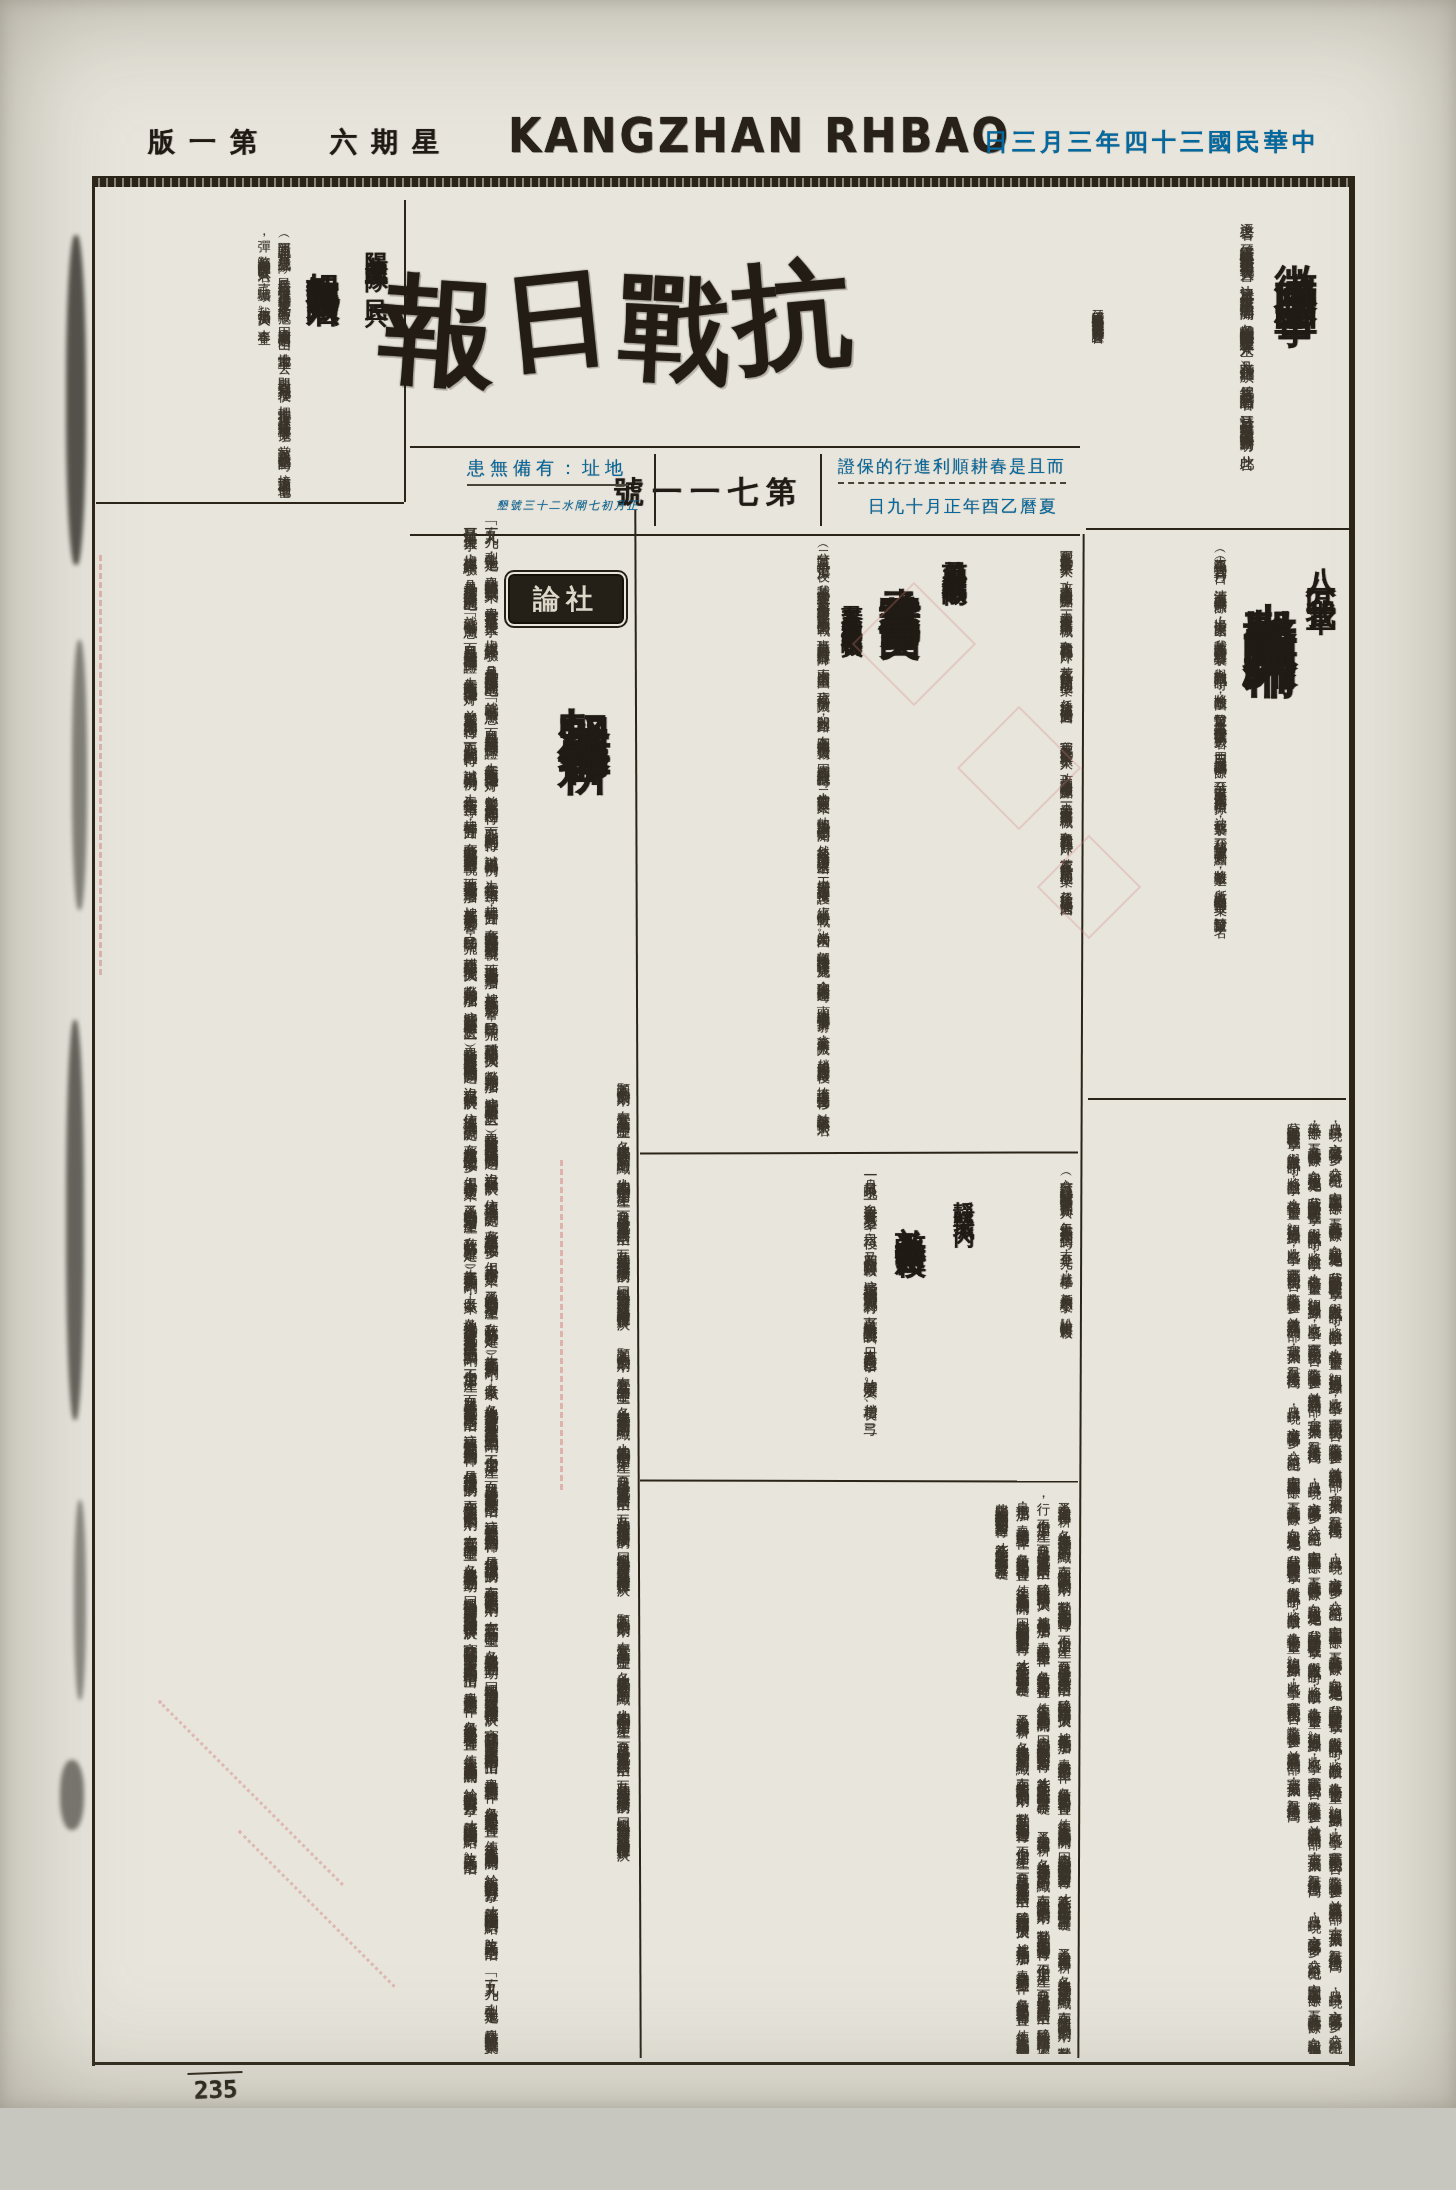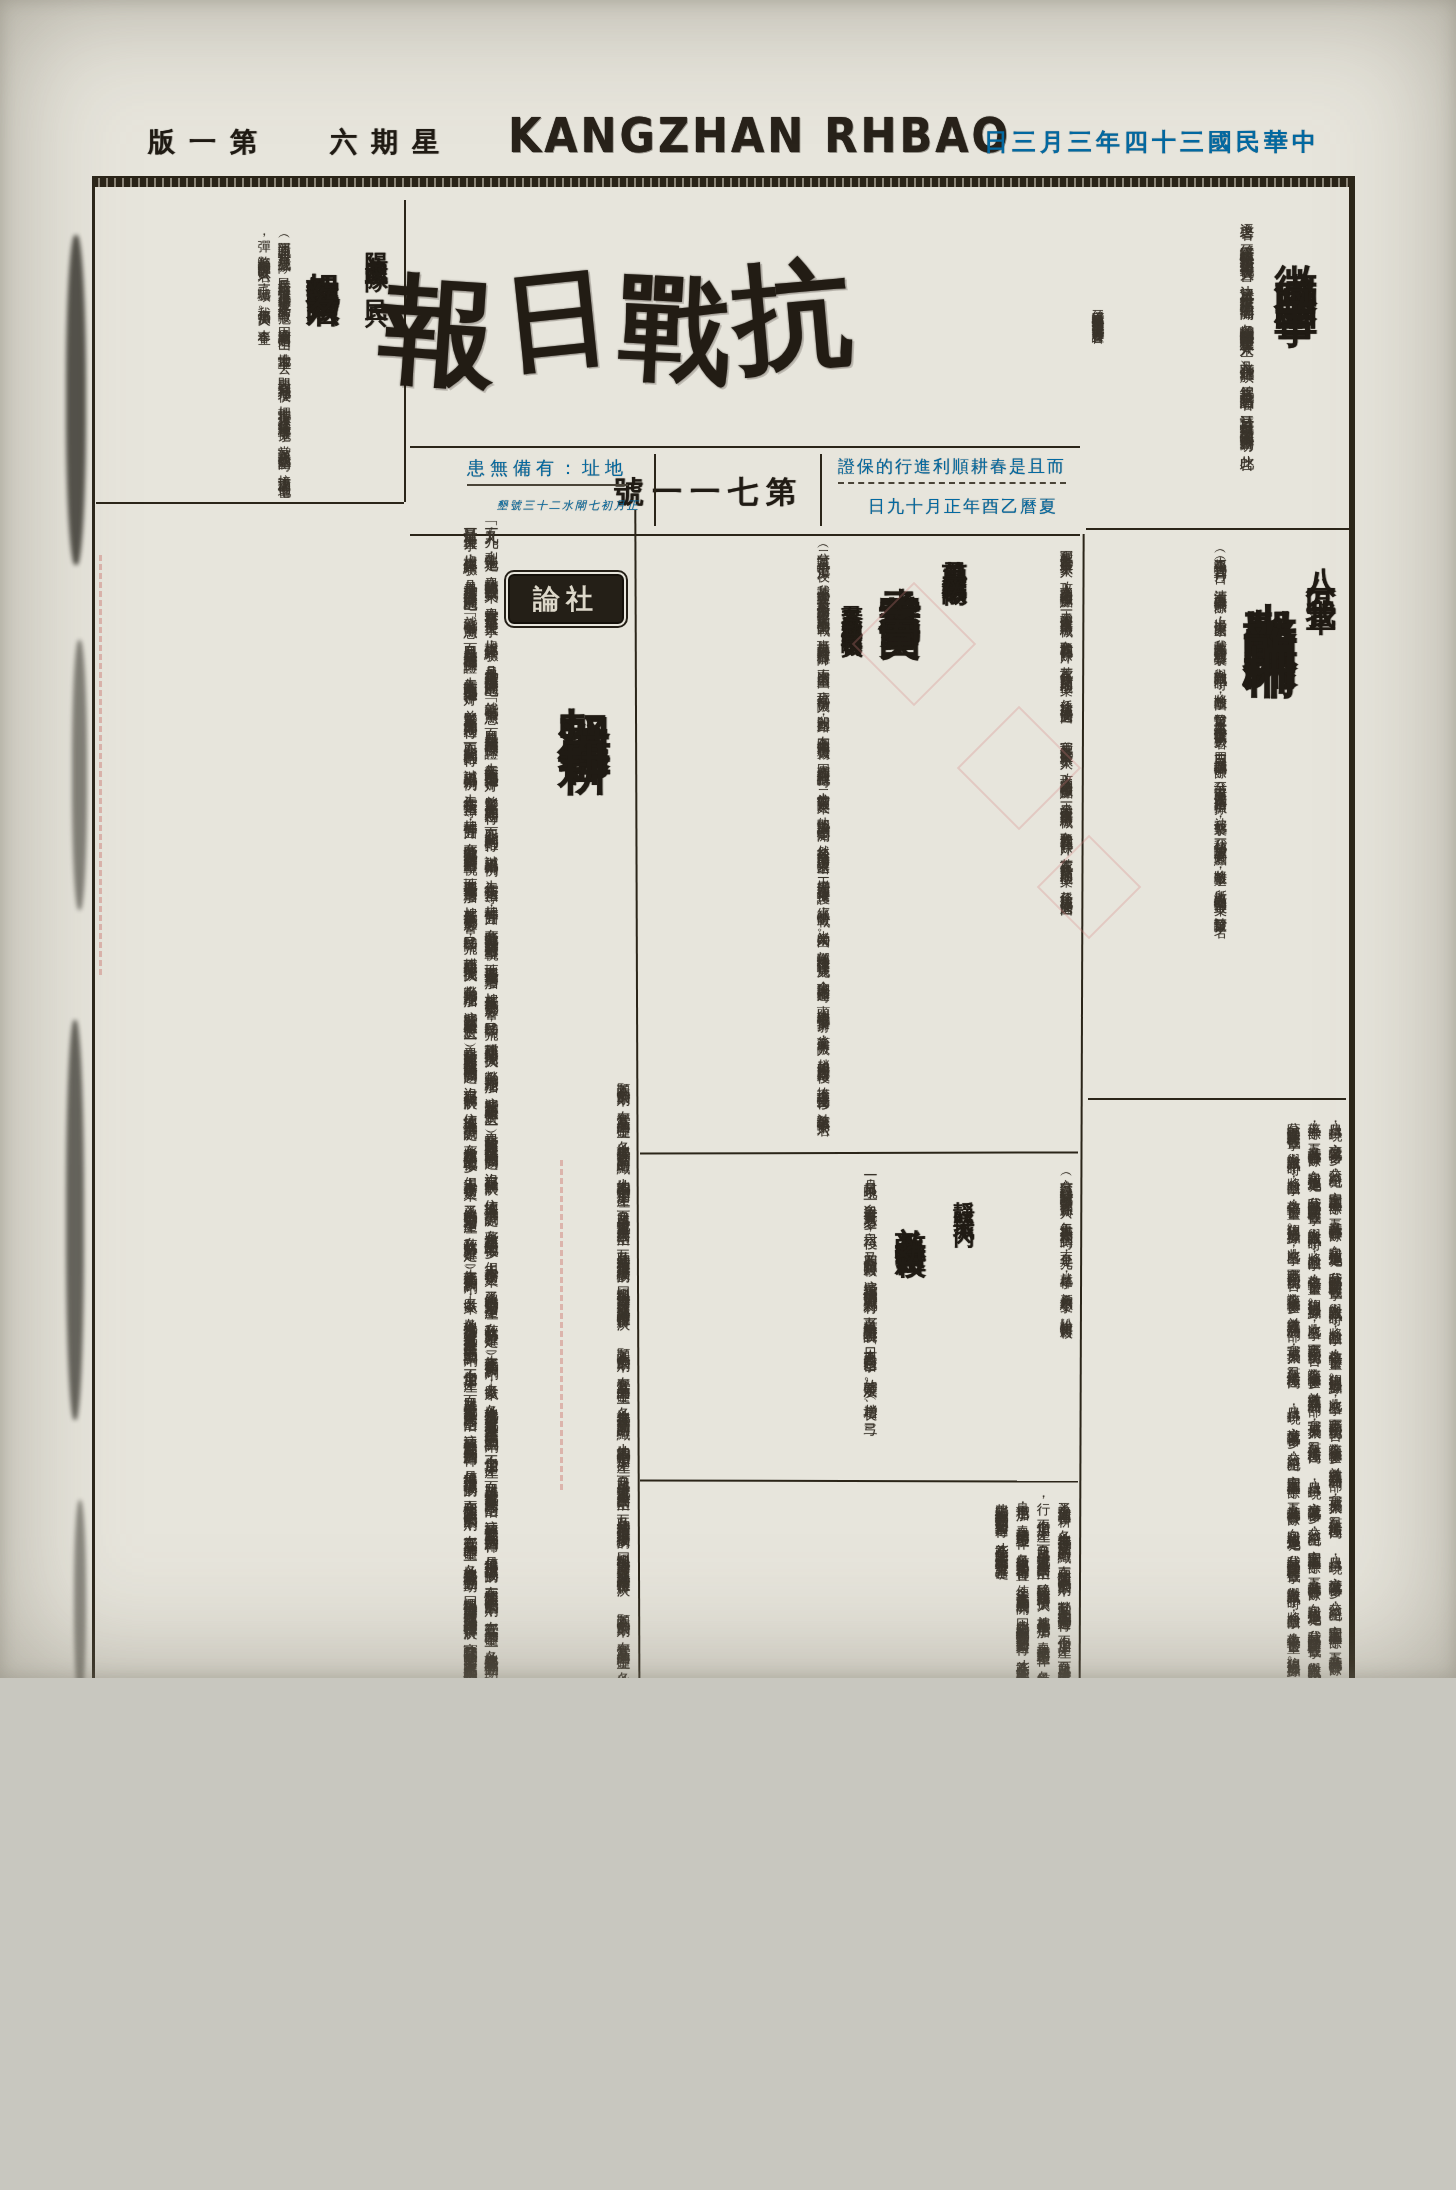--- a/index.html
+++ b/index.html
@@ -1,16 +1,16 @@
 <!DOCTYPE html>
 <html><head>
 <meta charset="utf-8">
 <style>
   html,body{margin:0;padding:0;background:#c8c7bf;}
-  #canvas{position:relative;width:1456px;height:1678px;overflow:hidden;
+  #canvas{position:relative;width:1456px;height:2108px;overflow:hidden;
     background:#e7e5dc;
     font-family:"DejaVu Serif","Liberation Serif",serif;color:#36312a;}
   #canvas::after{content:"";position:absolute;inset:0;pointer-events:none;
     box-shadow:inset 0 0 120px rgba(120,115,100,.55), inset 0 0 18px rgba(110,105,92,.35);}
   .abs{position:absolute;}
   .v{writing-mode:vertical-rl;text-orientation:upright;overflow:hidden;}
   .rtl{direction:rtl;unicode-bidi:bidi-override;white-space:nowrap;}
   .ink{color:#0369a1;text-shadow:0 0 1px rgba(40,33,25,.45);}
   .heavy{color:#201b14;font-weight:900;text-shadow:0 0 1px rgba(20,15,8,.6),1px 0 0 rgba(20,15,8,.25);}
   .body-txt{font-size:13.5px;line-height:1.55;letter-spacing:1.5px;text-align:justify;color:#3a342b;

